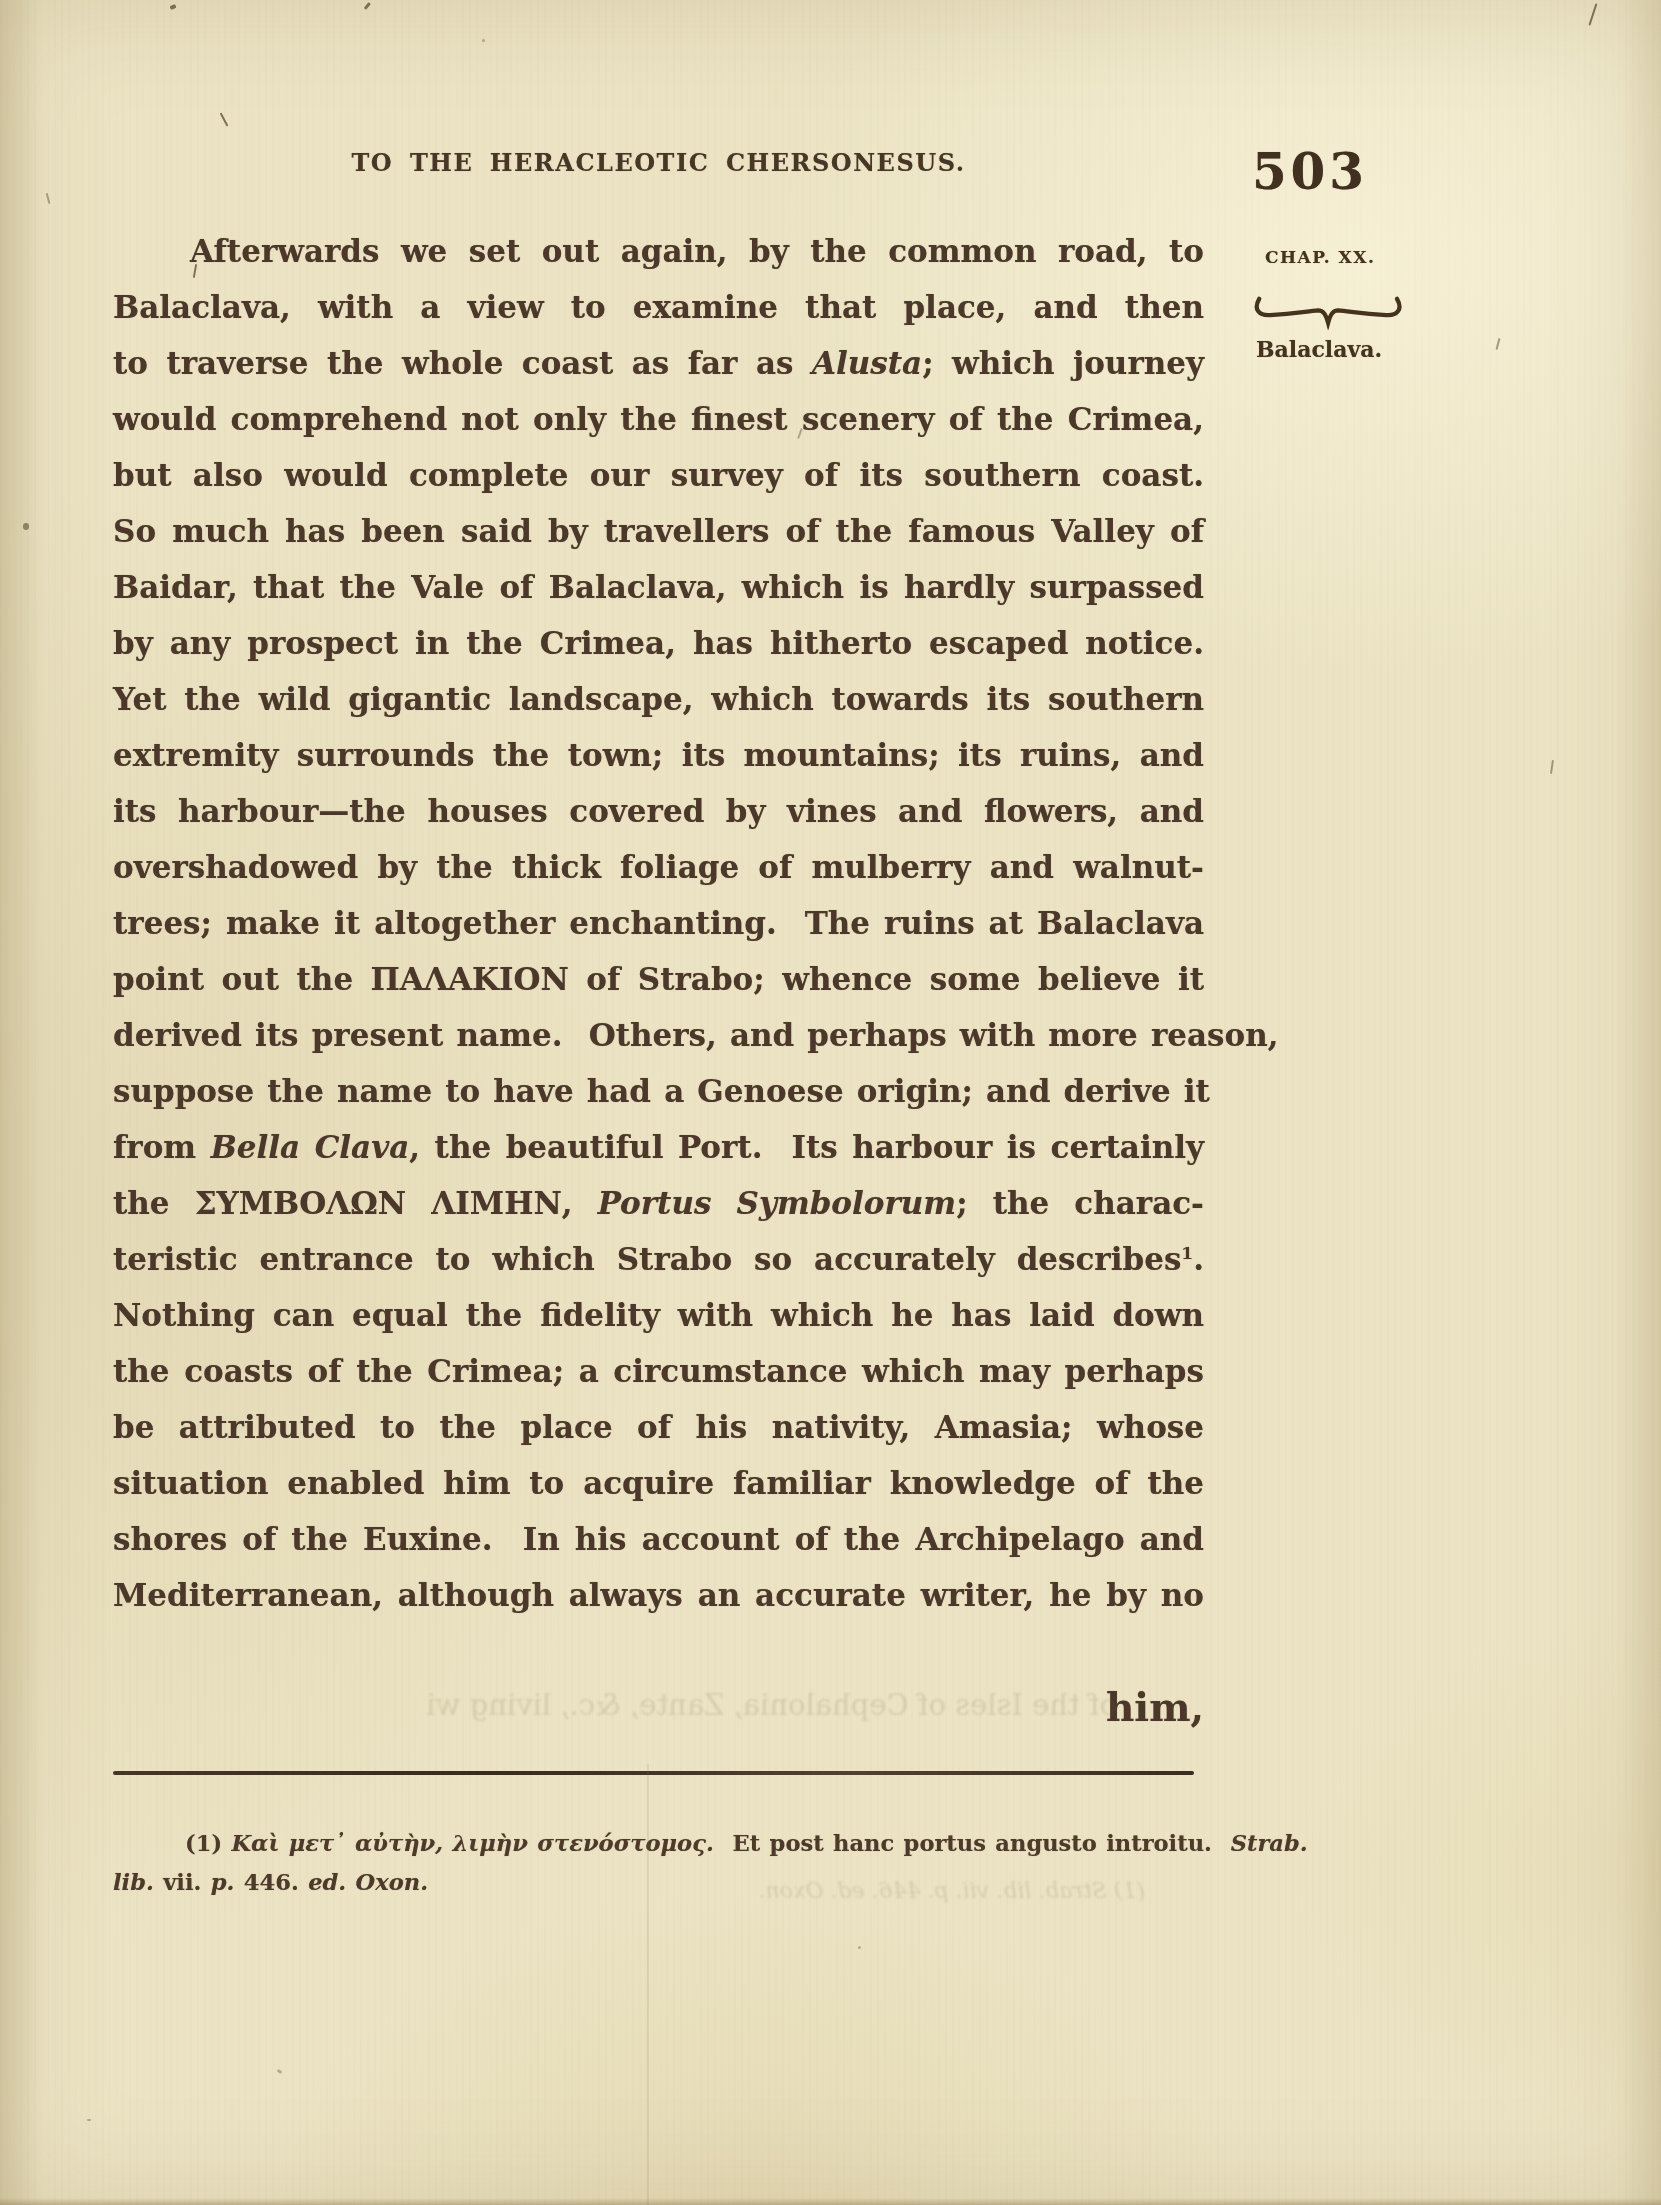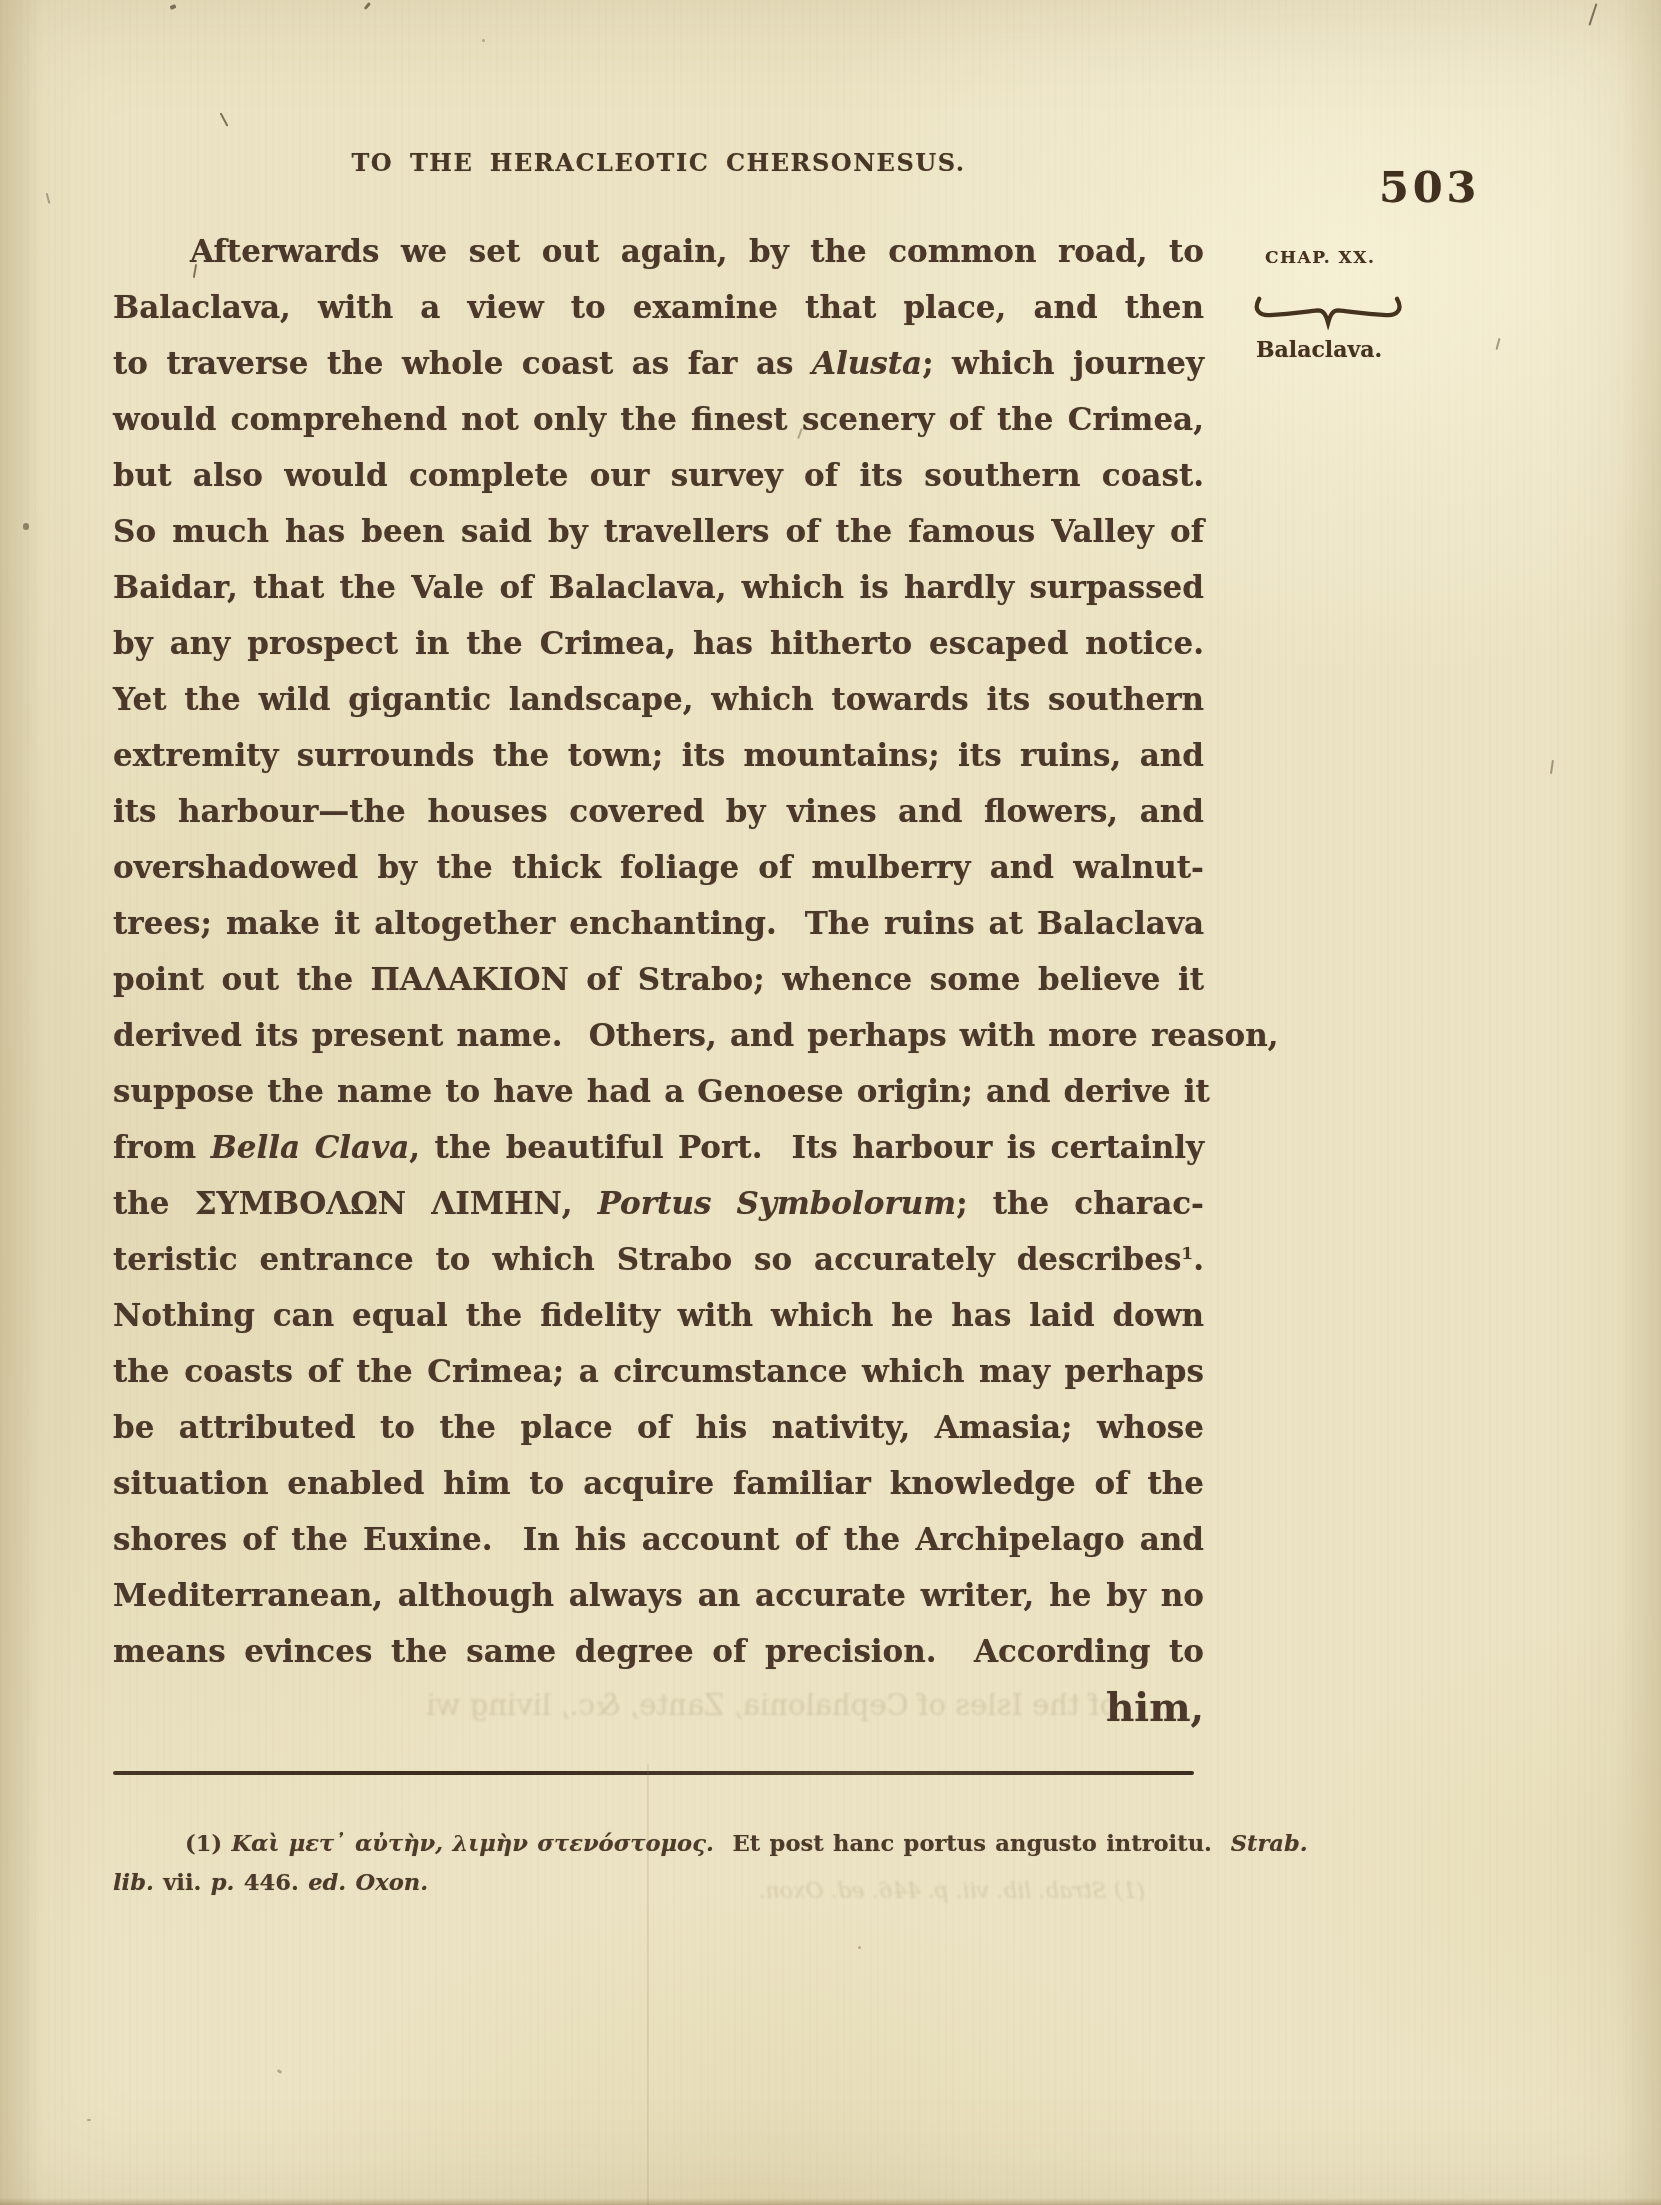--- a/index.html
+++ b/index.html
@@ -25,22 +25,22 @@
     background:linear-gradient(180deg, rgba(0,0,0,0), rgba(120,100,55,.35));
   }
   .ink{ text-shadow:0 0 0.8px rgba(75,56,42,.45);font-weight:bold; }
 
   .running-head{
     position:absolute;left:113px;top:148px;width:1091px;
     text-align:center;font-size:24px;letter-spacing:1.5px;word-spacing:6.8px;
     color:#483626;font-weight:600;
   }
   .page-number{
-    position:absolute;left:1379px;top:142px;
-    font-size:43px;font-weight:700;letter-spacing:3.8px;color:#41301f;margin-top:20px;
+    position:absolute;left:1252px;top:142px;
+    font-size:50px;font-weight:700;letter-spacing:3.8px;color:#41301f;
   }
 
   .margin-chapter{
     position:absolute;left:1265px;top:247px;
     font-size:17px;font-weight:700;letter-spacing:1.5px;color:#45321f;
   }
   .brace-ornament{
     position:absolute;left:1253px;top:294px;width:151px;height:36px;
   }
   .margin-place{
@@ -144,21 +144,20 @@
       <div class="line"><span>suppose the name to have had a Genoese origin; and derive it</span></div>
       <div class="line"><span>from </span><i>Bella Clava</i><span>, the beautiful Port.&nbsp; Its harbour is certainly</span></div>
       <div class="line"><span>the ΣΥΜΒΟΛΩΝ ΛΙΜΗΝ, </span><i>Portus Symbolorum</i><span>; the charac-</span></div>
       <div class="line"><span>teristic entrance to which Strabo so accurately describes</span><sup>1</sup><span>.</span></div>
       <div class="line"><span>Nothing can equal the fidelity with which he has laid down</span></div>
       <div class="line"><span>the coasts of the Crimea; a circumstance which may perhaps</span></div>
       <div class="line"><span>be attributed to the place of his nativity, Amasia; whose</span></div>
       <div class="line"><span>situation enabled him to acquire familiar knowledge of the</span></div>
       <div class="line"><span>shores of the Euxine.&nbsp; In his account of the Archipelago and</span></div>
       <div class="line"><span>Mediterranean, although always an accurate writer, he by no</span></div>
-      <div class="line"><span>means evinces the same degree of precision.&nbsp; According to</span></div>
     </div>
 
   <div class="catchword ink">him,</div>
 
   <div class="ghost ghost-1">of the Isles of Cephalonia, Zante, &amp;c., living wi</div>
 
   <div class="footnote-rule"></div>
 
   <div class="ghost ghost-2">(1) Strab. lib. vii. p. 446. ed. Oxon.</div>
 

